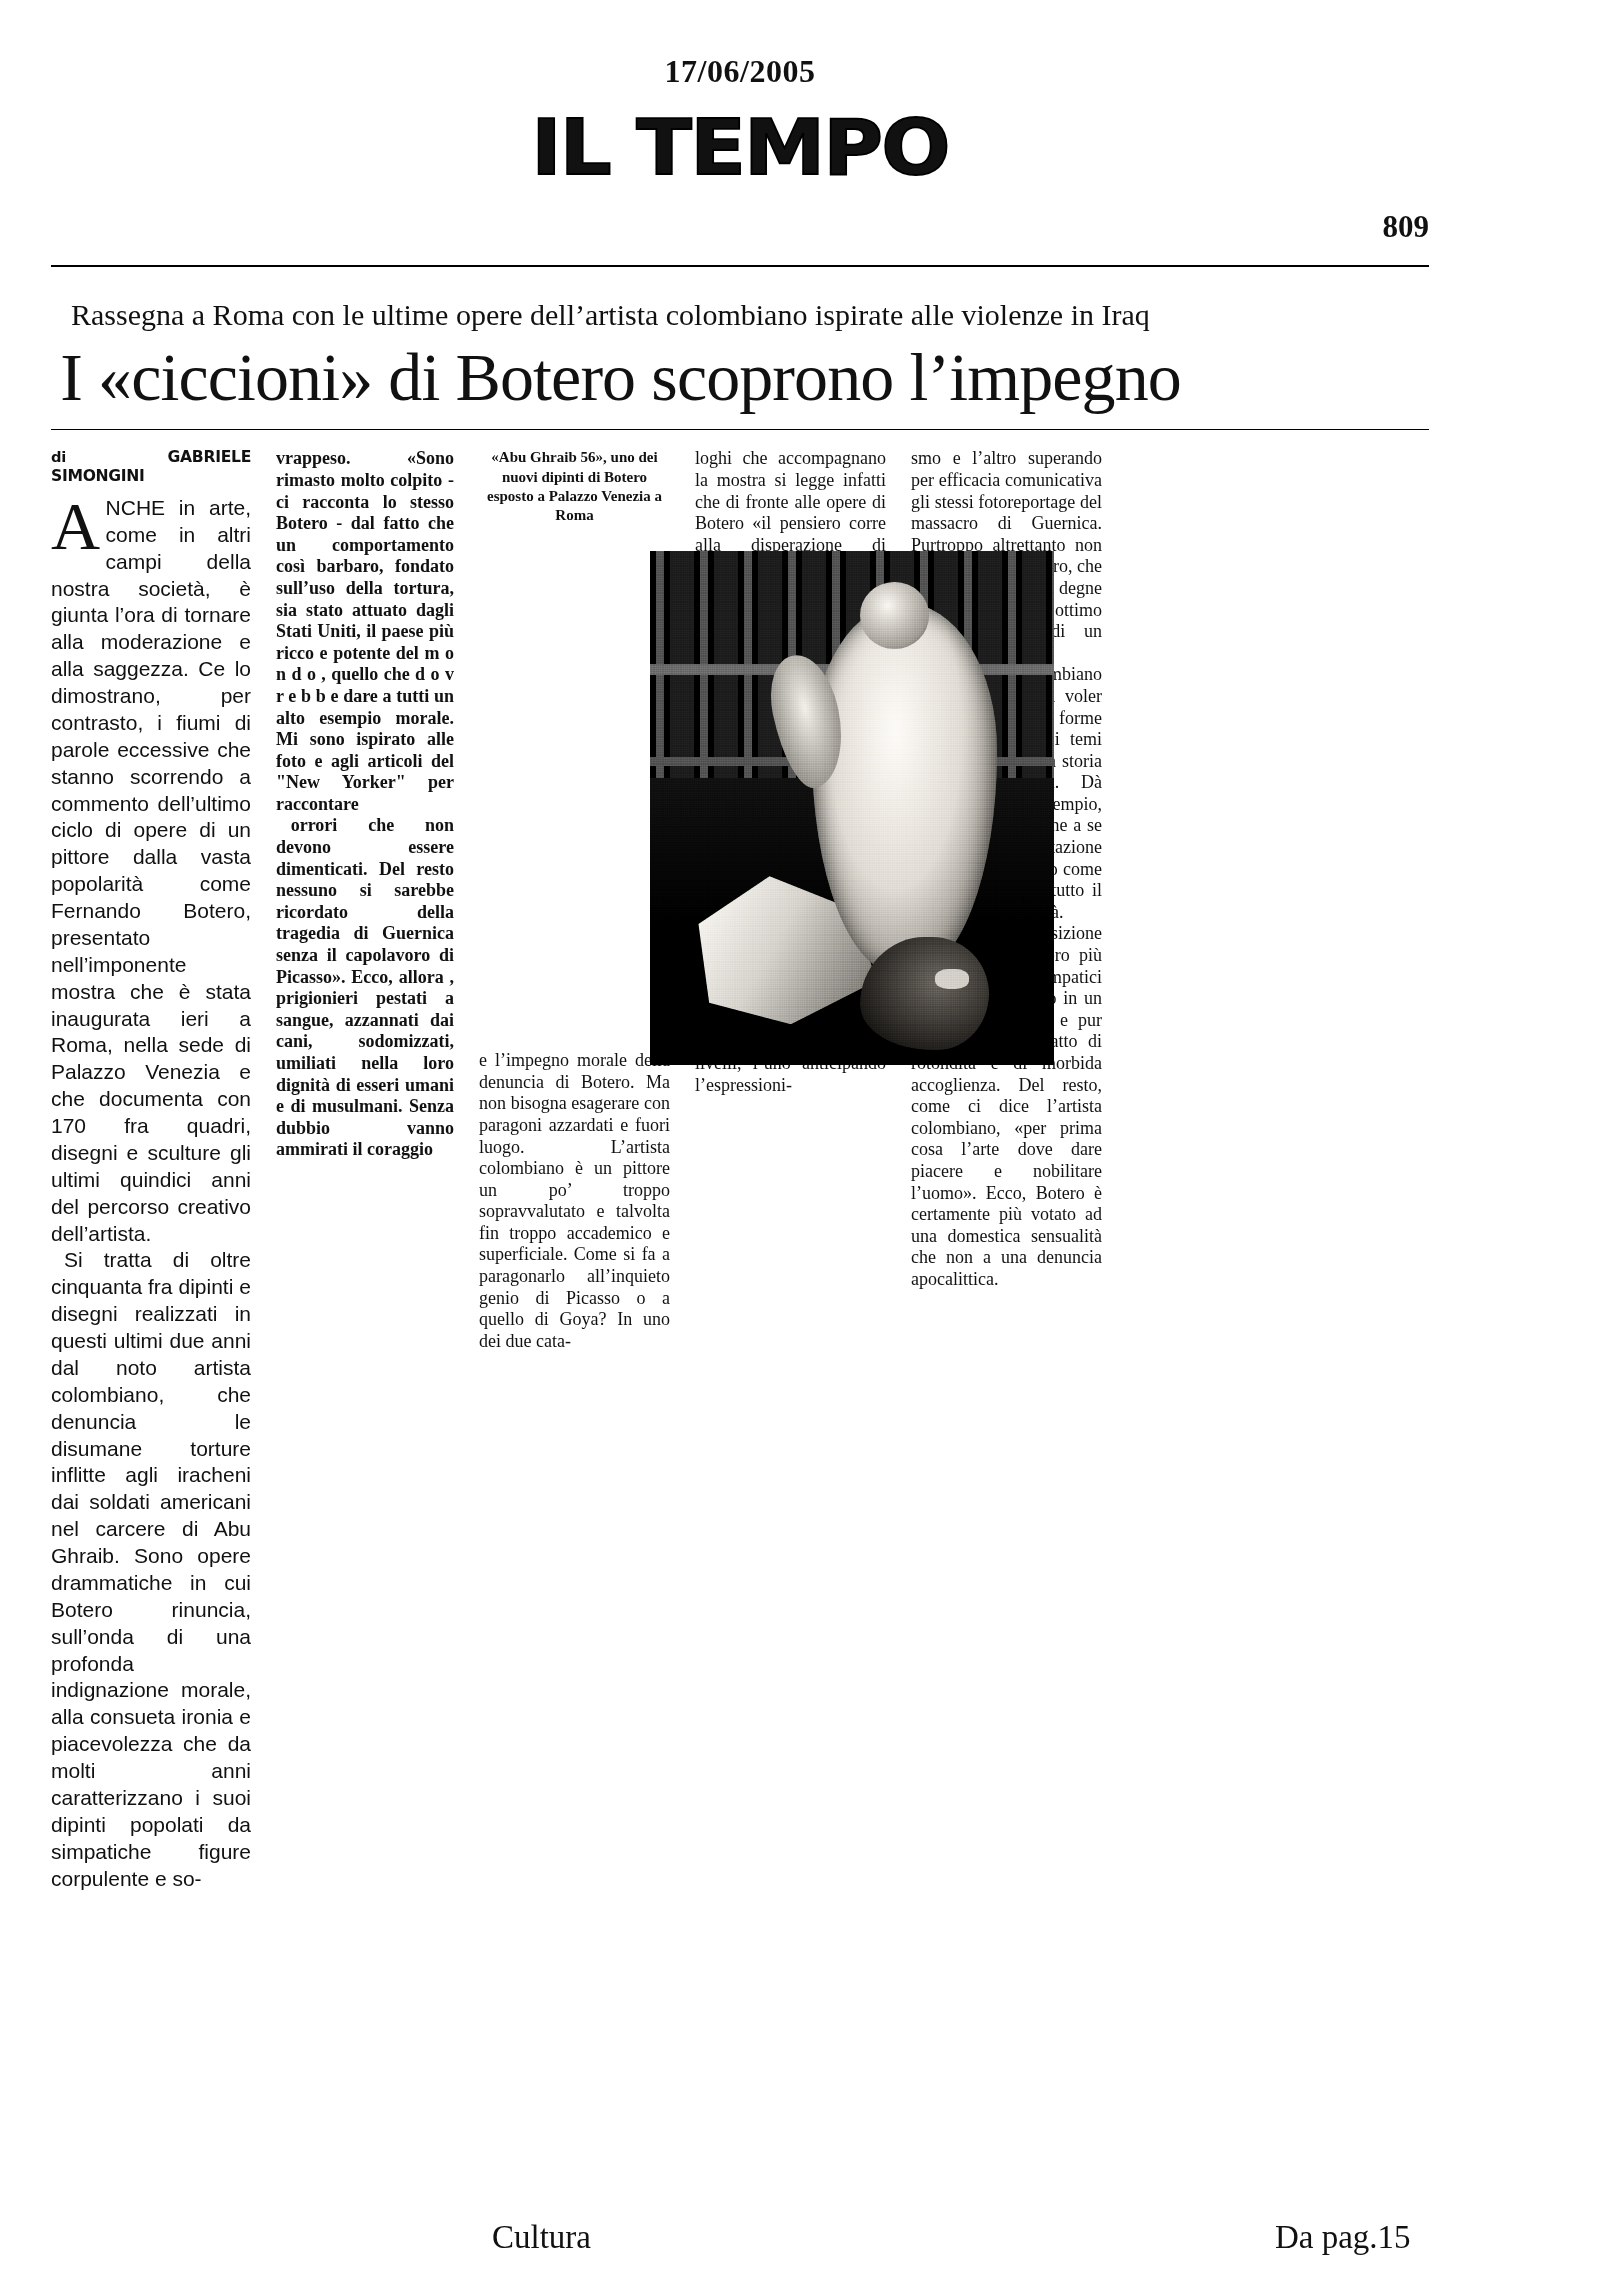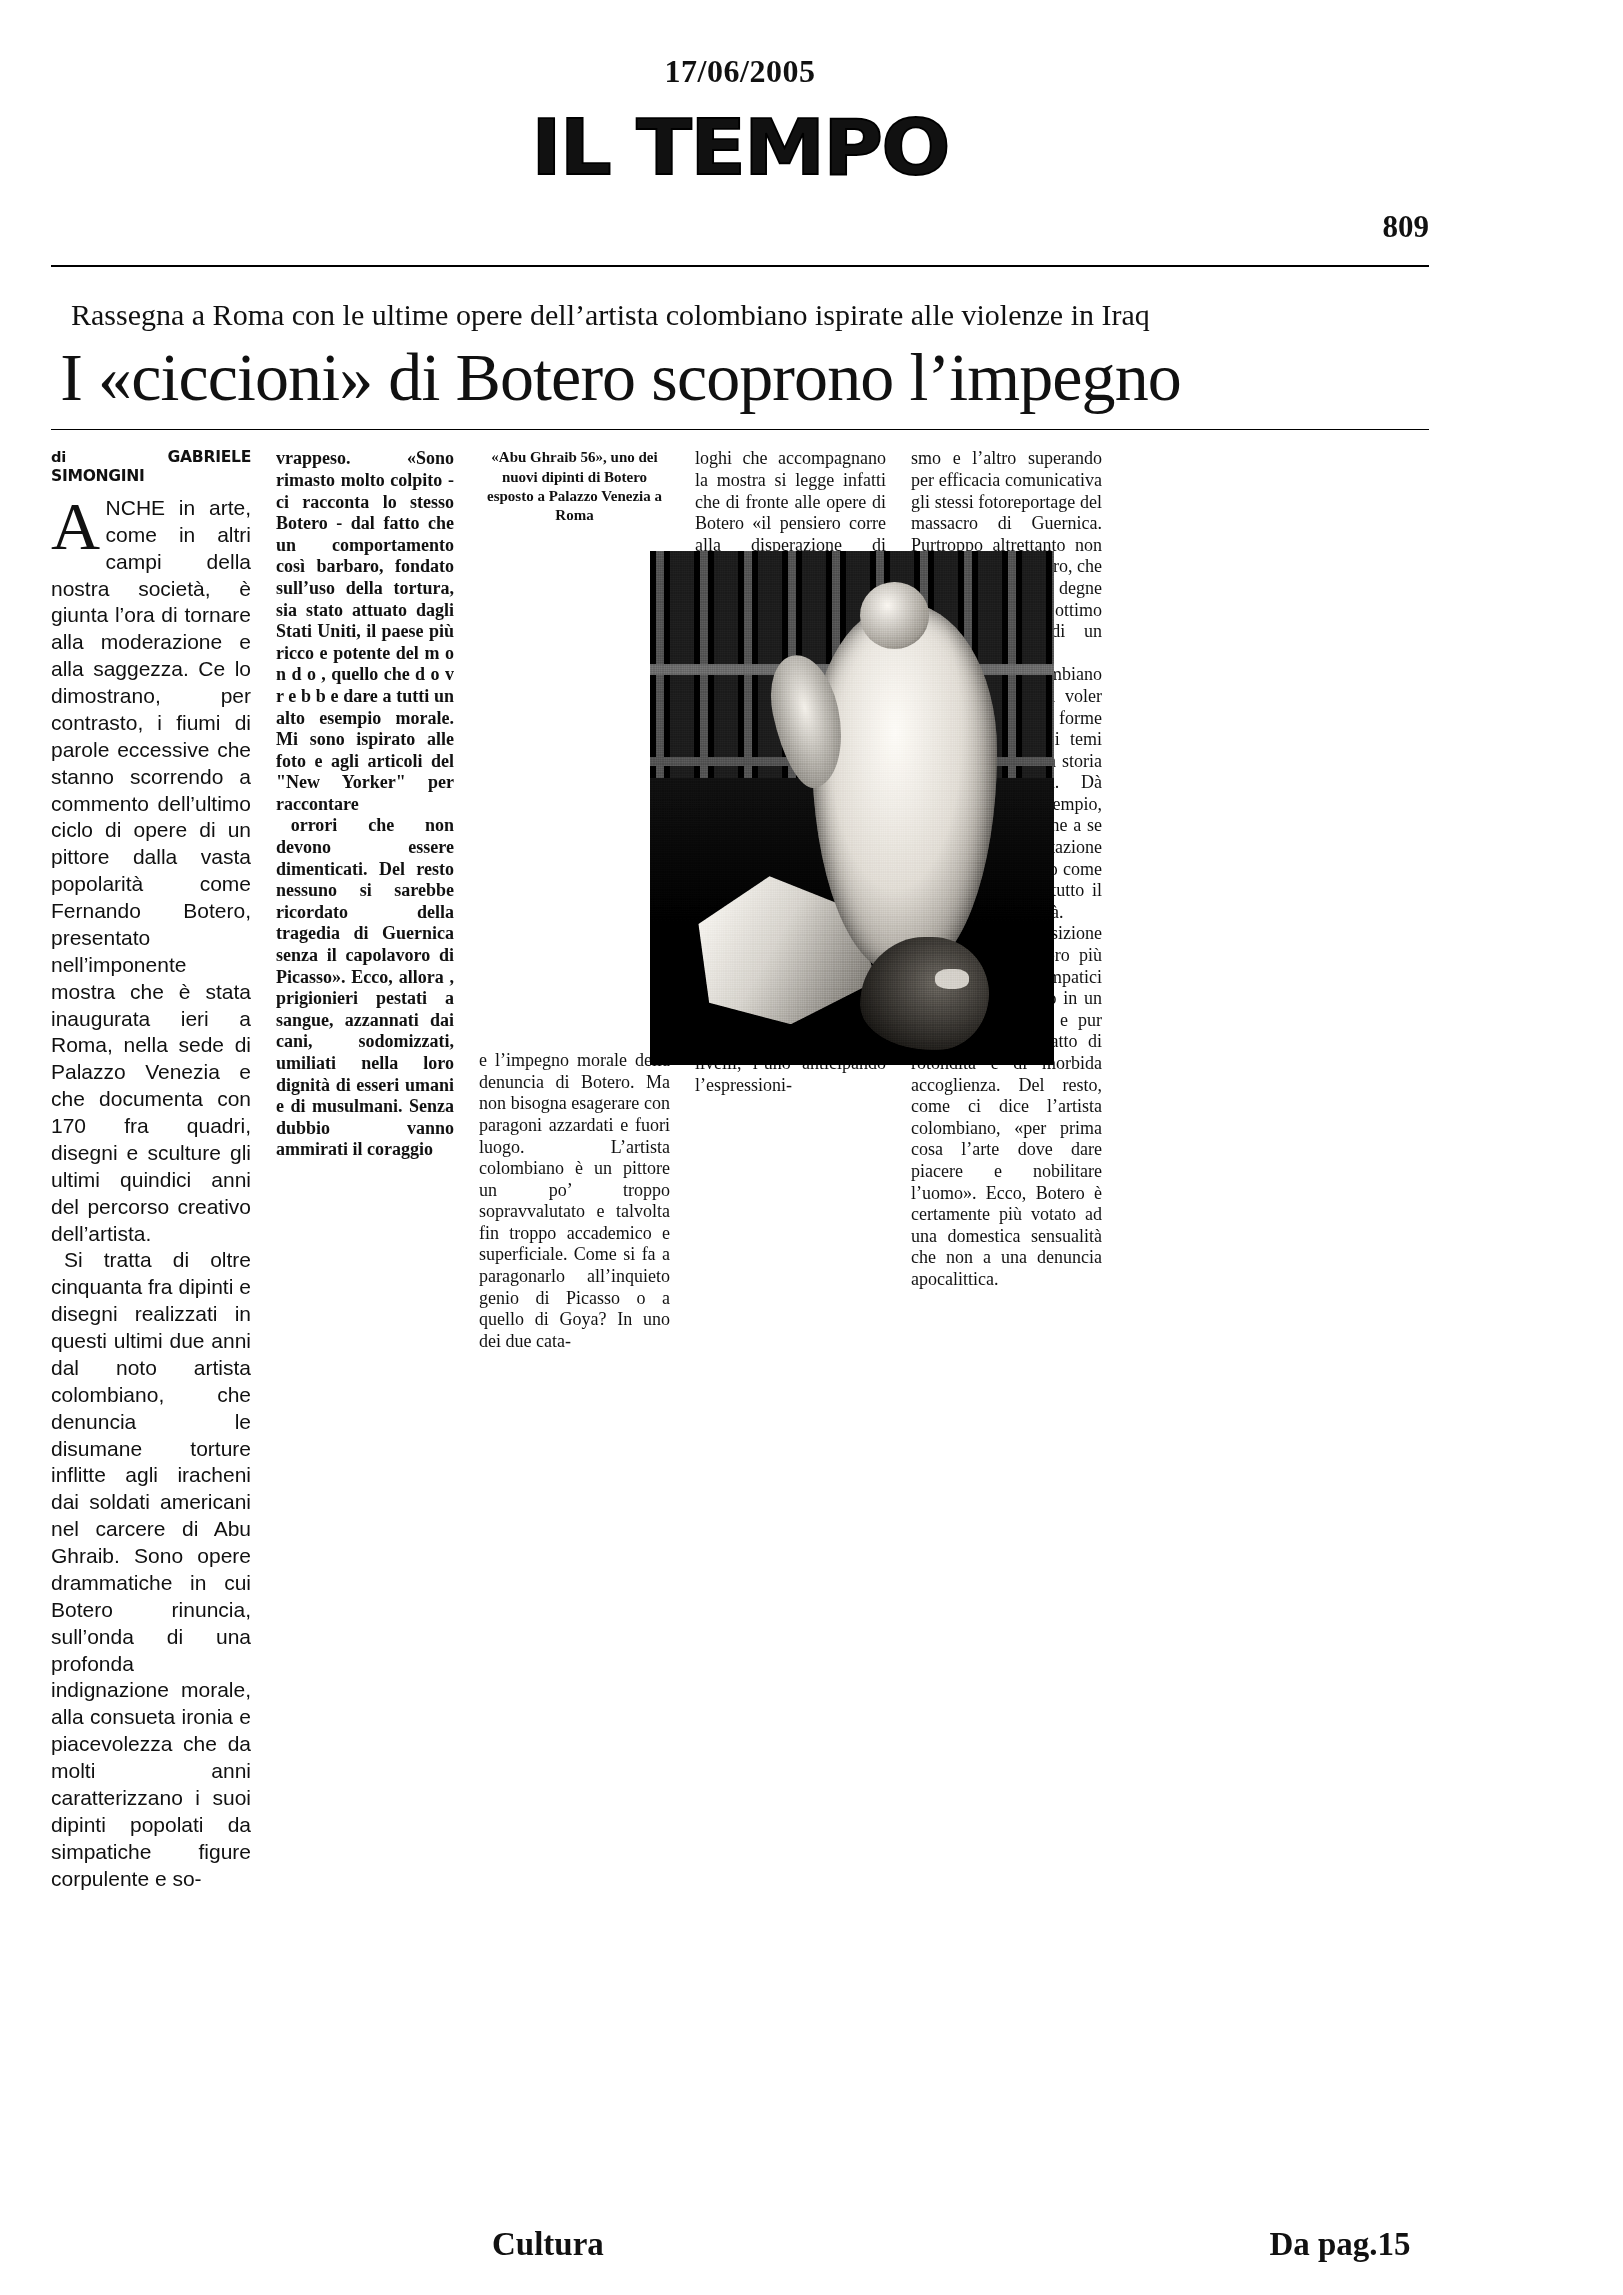--- a/index.html
+++ b/index.html
@@ -244,25 +244,25 @@
       repeating-linear-gradient(0deg, rgba(255,255,255,0.05) 0 0.9px, rgba(0,0,0,0.05) 0.9px 1.8px),
       repeating-linear-gradient(90deg, rgba(255,255,255,0.04) 0 0.9px, rgba(0,0,0,0.04) 0.9px 1.8px);
     mix-blend-mode: overlay;
   }
 
   
   .footer {
     position: absolute;
     left: 51px;
     right: 51px;
-    bottom: 33px;
+    bottom: 40px;
     display: flex;
     justify-content: space-between;
     align-items: flex-end;
-    font-weight: bold;
+    font-weight: normal;
     font-size: 33px;
     font-family: "Liberation Serif", serif;
   }
   .footer .left { padding-left: 441px; }
   .footer .right { padding-right: 18.4px; text-align: right; }
 </style>
 </head>
 <body>
 
 <div class="page">

